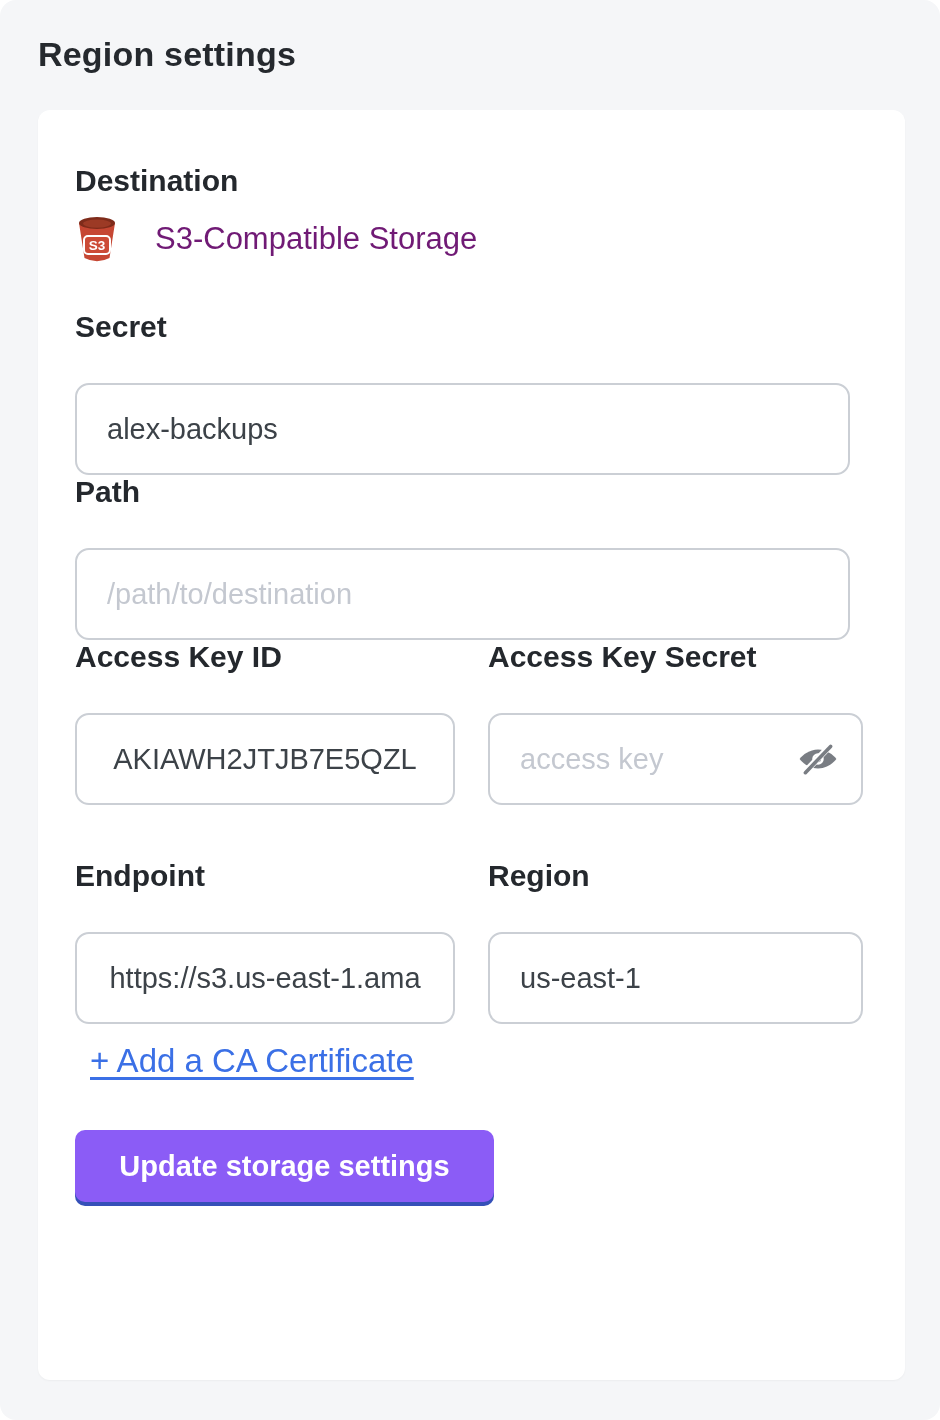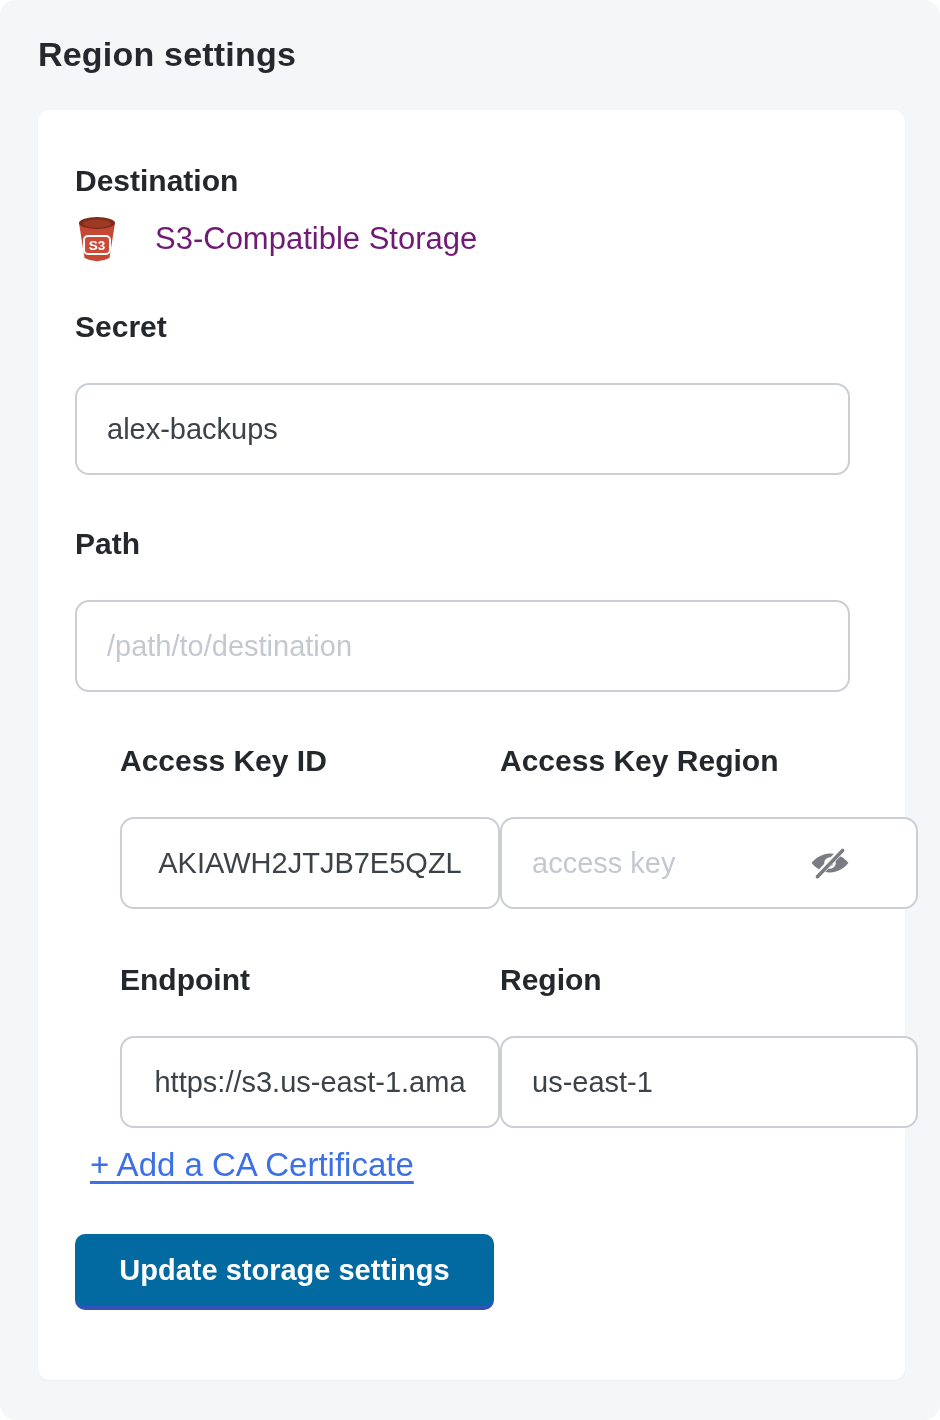--- a/index.html
+++ b/index.html
@@ -55,28 +55,28 @@
     border: 2px solid #CBCFD5;
     border-radius: 14px;
     background: #ffffff;
     padding: 0 30px;
     font-family: "Liberation Sans", sans-serif;
     font-size: 29px;
     color: #3C4248;
     outline: none;
   }
   .text-input::placeholder { color: #C4C8D0; opacity: 1; }
-  .mb-section { margin-bottom: 52px; }
+  .mb-section { }
   .grid-2 {
     display: flex;
-    margin-left: 45px;
+    gap: 33px;
   }
   .grid-2 .col { display: flex; flex-direction: column; }
   .col-input { width: 380px; text-align: center; }
-  .col-input-2 { width: 418px; }
+  .col-input-2 { width: 375px; }
   .grid-row-1 { margin-bottom: 54px; }
   .secret-wrap { position: relative; width: 375px; }
   .secret-wrap .text-input { padding-right: 90px; }
   .eye-btn {
     position: absolute;
     right: 24px; top: 50%;
     transform: translateY(-50%);
     width: 42px; height: 42px;
     background: transparent;
     border: none;
@@ -87,21 +87,21 @@
     display: inline-block;
     margin: 18px 0 50px 15px;
     font-size: 33px;
     color: #3B70E6;
     text-decoration: underline;
     text-underline-offset: 5px;
   }
   .submit-btn {
     display: block;
     width: 419px; height: 72px;
-    background: #0369a1;
+    background: #8b5cf6;
     border: none;
     border-radius: 10px;
     box-shadow: 0 4px 0 #3550B8;
     color: #ffffff;
     font-family: "Liberation Sans", sans-serif;
     font-size: 29px;
     font-weight: 700;
     cursor: pointer;
   }
 </style>
@@ -131,21 +131,21 @@
 
     <div class="field-label input-label">Path</div>
     <input type="text" class="text-input mb-section" placeholder="/path/to/destination" style="">
 
     <div class="grid-2 grid-row-1">
       <div class="col">
         <div class="field-label input-label">Access Key ID</div>
         <input type="text" class="text-input col-input" value="AKIAWH2JTJB7E5QZL" style="">
       </div>
       <div class="col">
-        <div class="field-label input-label">Access Key Region</div>
+        <div class="field-label input-label">Access Key Secret</div>
         <div class="secret-wrap">
           <input type="password" class="text-input col-input-2" placeholder="access key" style="">
           <button class="eye-btn">
             <svg width="42" height="42" viewBox="0 0 40 40" xmlns="http://www.w3.org/2000/svg">
               <path d="M20 11 C12 11 5.5 16 2.5 20 C5.5 24 12 29 20 29 C28 29 34.5 24 37.5 20 C34.5 16 28 11 20 11 Z" fill="#797D83"></path>
               <circle cx="20" cy="20" r="5.5" fill="#ffffff"></circle>
               <circle cx="20" cy="20" r="3" fill="#797D83"></circle>
               <line x1="6" y1="34" x2="33" y2="6" stroke="#ffffff" stroke-width="6"></line>
               <line x1="8" y1="33" x2="32" y2="8" stroke="#797D83" stroke-width="3.4" stroke-linecap="round"></line>
             </svg>

